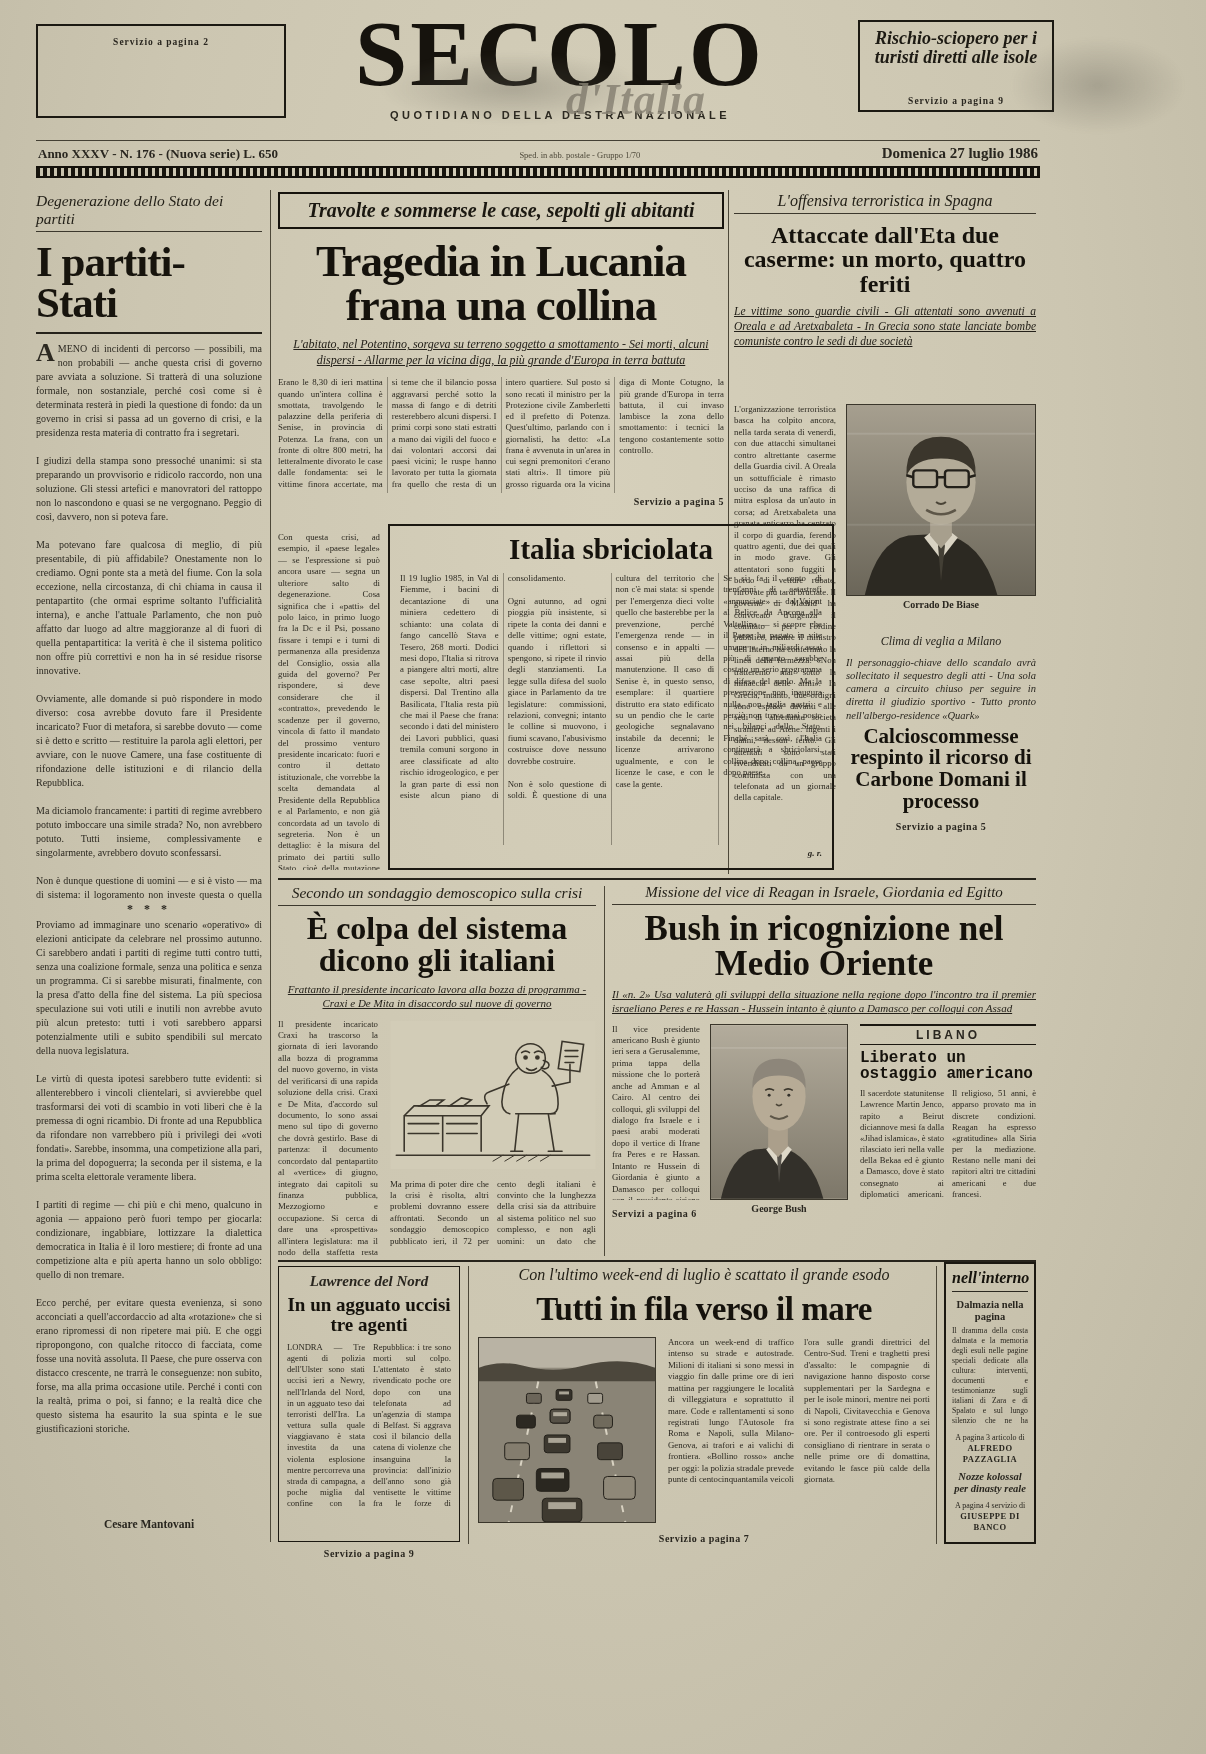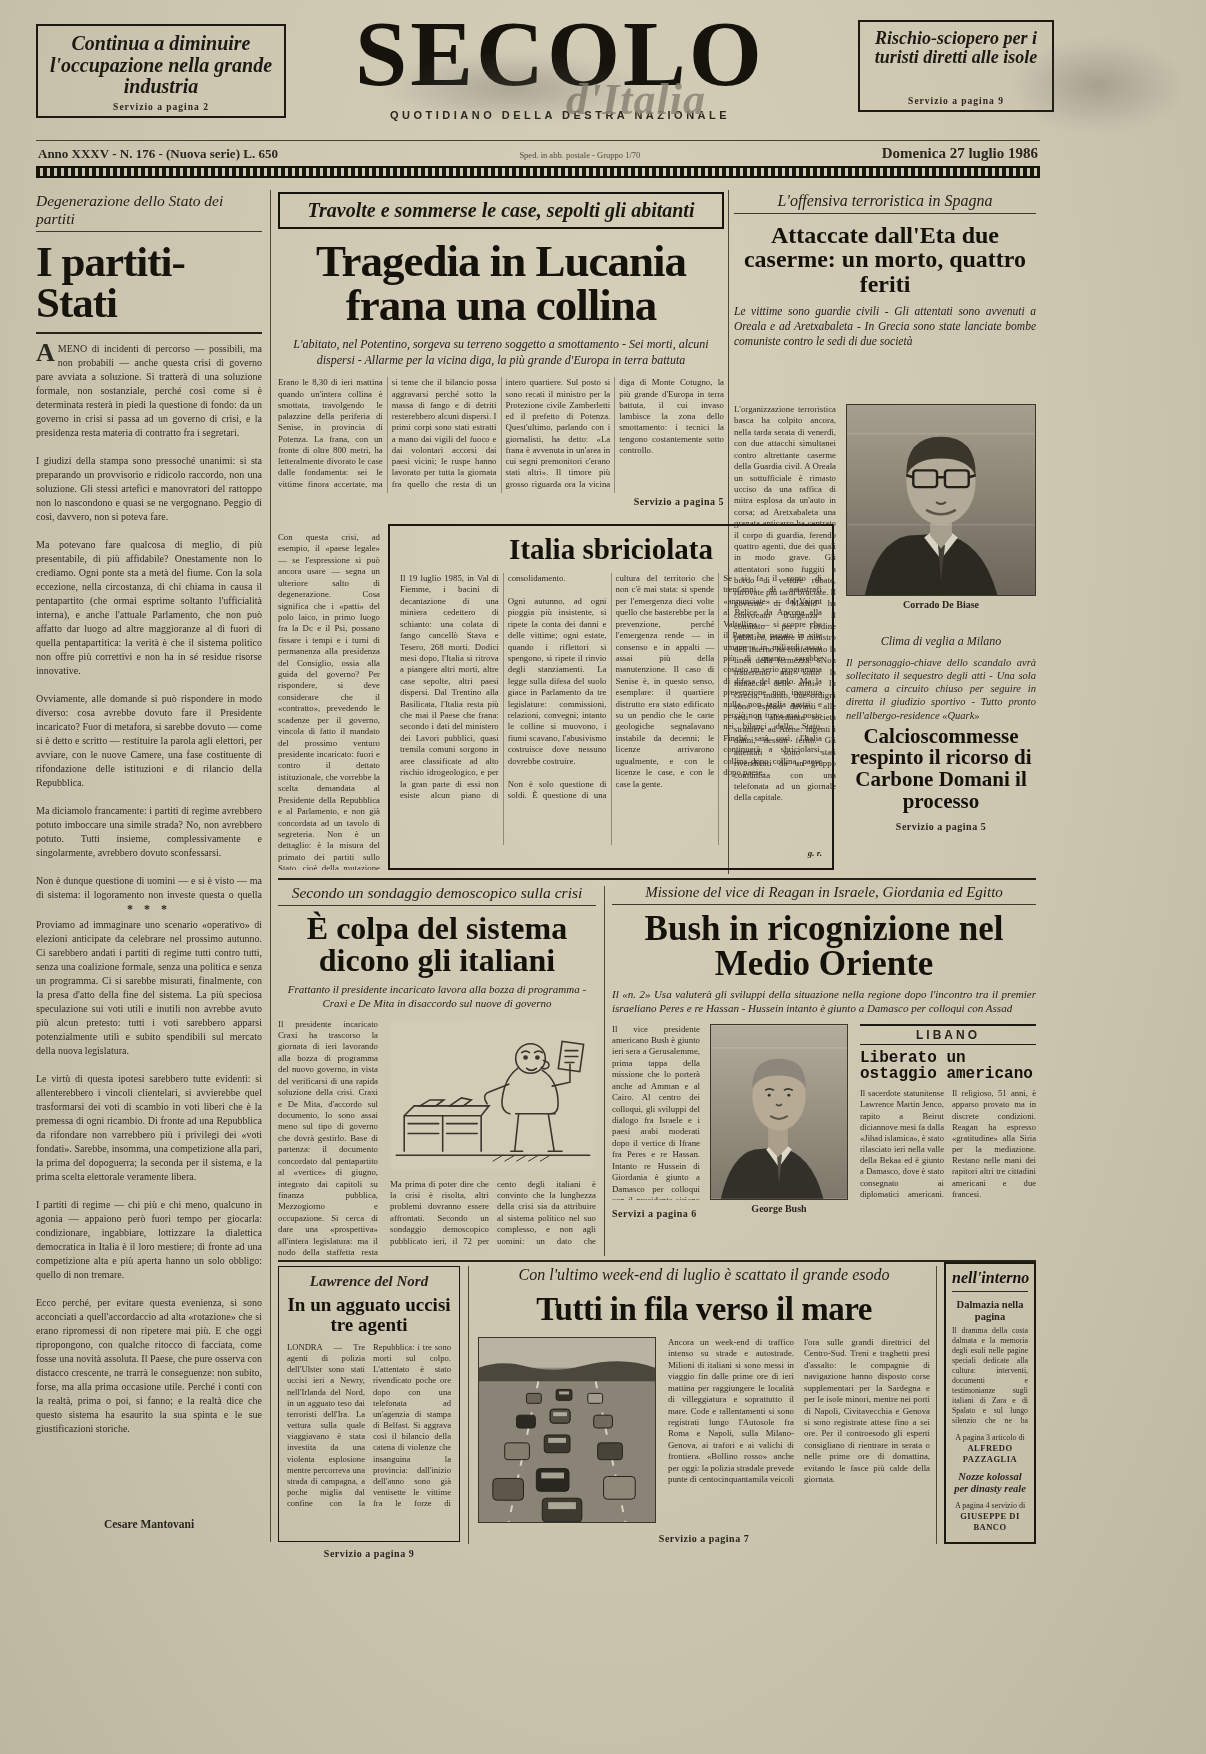--- a/index.html
+++ b/index.html
@@ -55,21 +55,21 @@
   #vrule-left { left:270px; top:190px; height:1352px; }
   #vrule-cr { left:728px; top:190px; height:684px; }
   #vrule-mid { left:604px; top:886px; height:370px; }
   #vrule-b1 { left:468px; top:1266px; height:278px; }
   #vrule-b2 { left:936px; top:1266px; height:278px; }
   #hrule-mid { left:278px; top:878px; width:758px; }
   #hrule-bot { left:278px; top:1260px; width:758px; }
 
   
   .kicker { font-style:italic; text-align:center; border-bottom:1px solid #3c382d; padding-bottom:3px; color:#211e16; }
-  .deck { font-style:italic; color:#24211a; }
+  .deck { font-style:italic; color:#24211a;text-decoration:underline; }
   .bodytext { text-align:justify; white-space:pre-line; color:#2c2921; overflow:hidden; }
   .service { font-weight:bold; font-size:10px; letter-spacing:.5px; }
   .caption { font-weight:bold; font-size:10px; text-align:center; margin-top:3px; }
   .photo-frame { border:1px solid #3a362b; display:block; }
 
   
   #editorial { left:36px; top:192px; width:226px; }
   #editorial .kicker { font-size:15.5px; text-align:left; }
   #ed-title { font-size:43px; font-weight:bold; line-height:.95; letter-spacing:-1px; margin-top:10px; color:#17140d; }
   #ed-rule { height:2px; background:#26231b; margin-top:8px; }
@@ -165,21 +165,20 @@
   .in-ref b { display:block; font-size:8.5px; letter-spacing:.5px; }
 
   .signature-line { font-weight:bold; font-size:11px; }
 </style>
 </head>
 <body>
 
 <div id="page">
 
   <div id="box-left" class="abs head-box">
-    <div class="hb-title">Continua a diminuire l'occupazione nella grande industria</div>
     <div class="hb-service">Servizio a pagina 2</div>
   </div>
 
   <div id="logo-wrap" class="abs">
     <div id="logo-main">SECOLO</div>
     <div id="logo-ghost">d'Italia</div>
     <div id="logo-tagline">QUOTIDIANO DELLA DESTRA NAZIONALE</div>
   </div>
 
   <div id="box-right" class="abs head-box">

